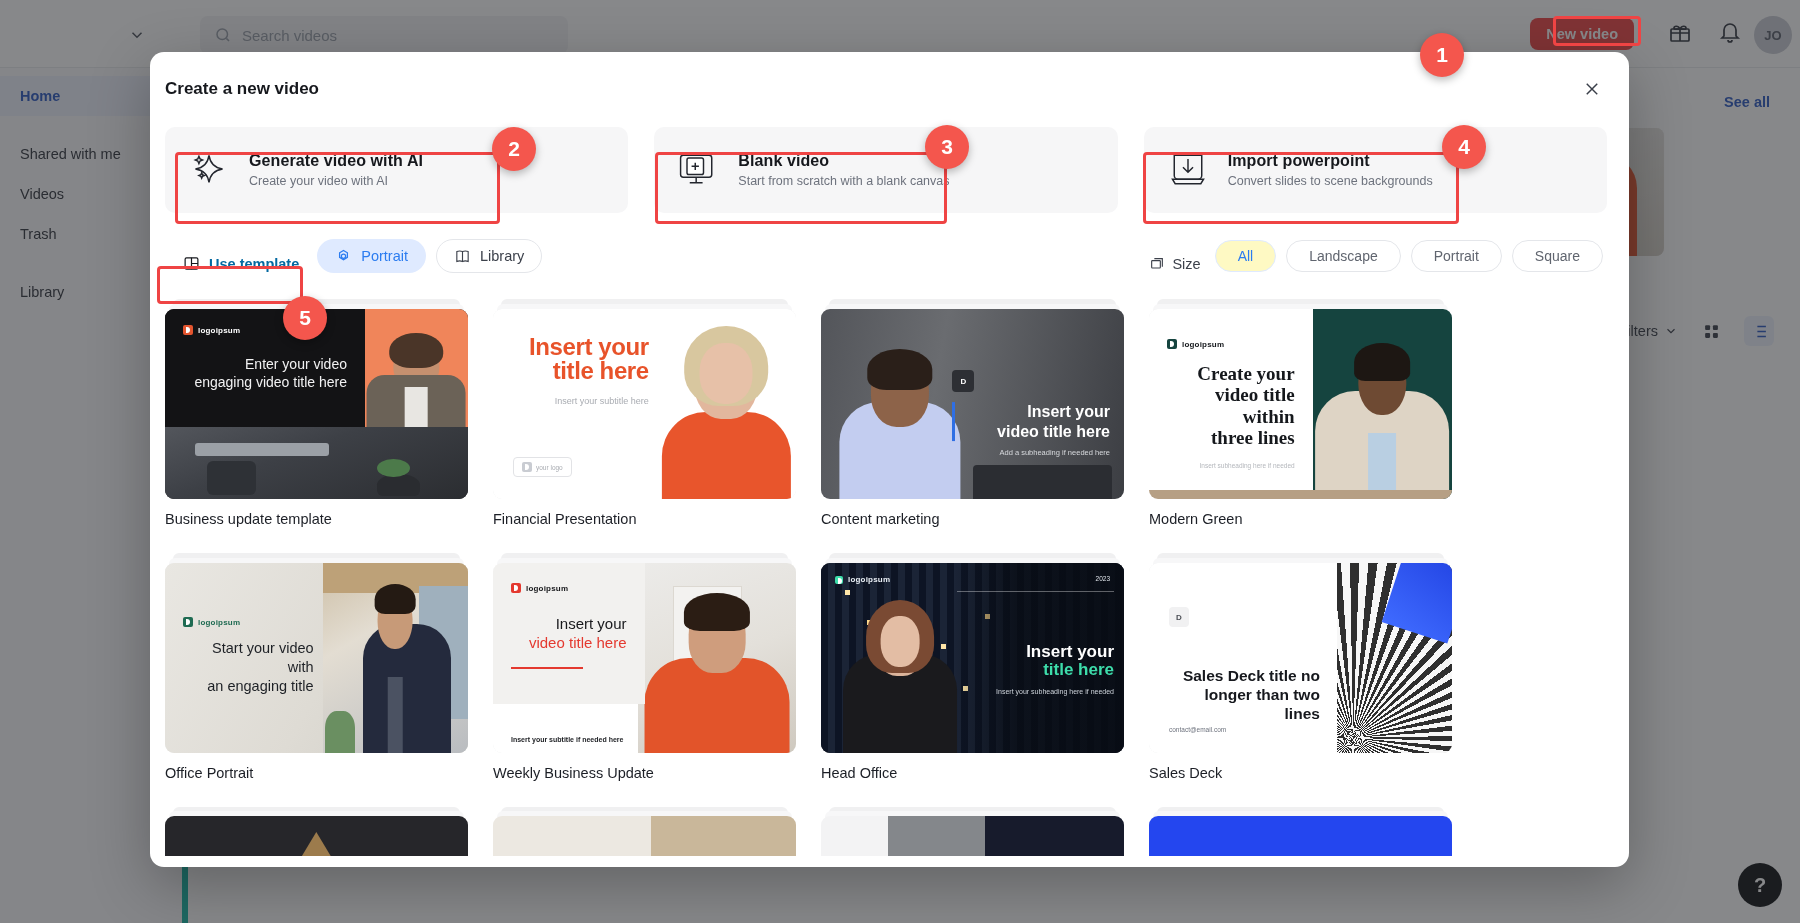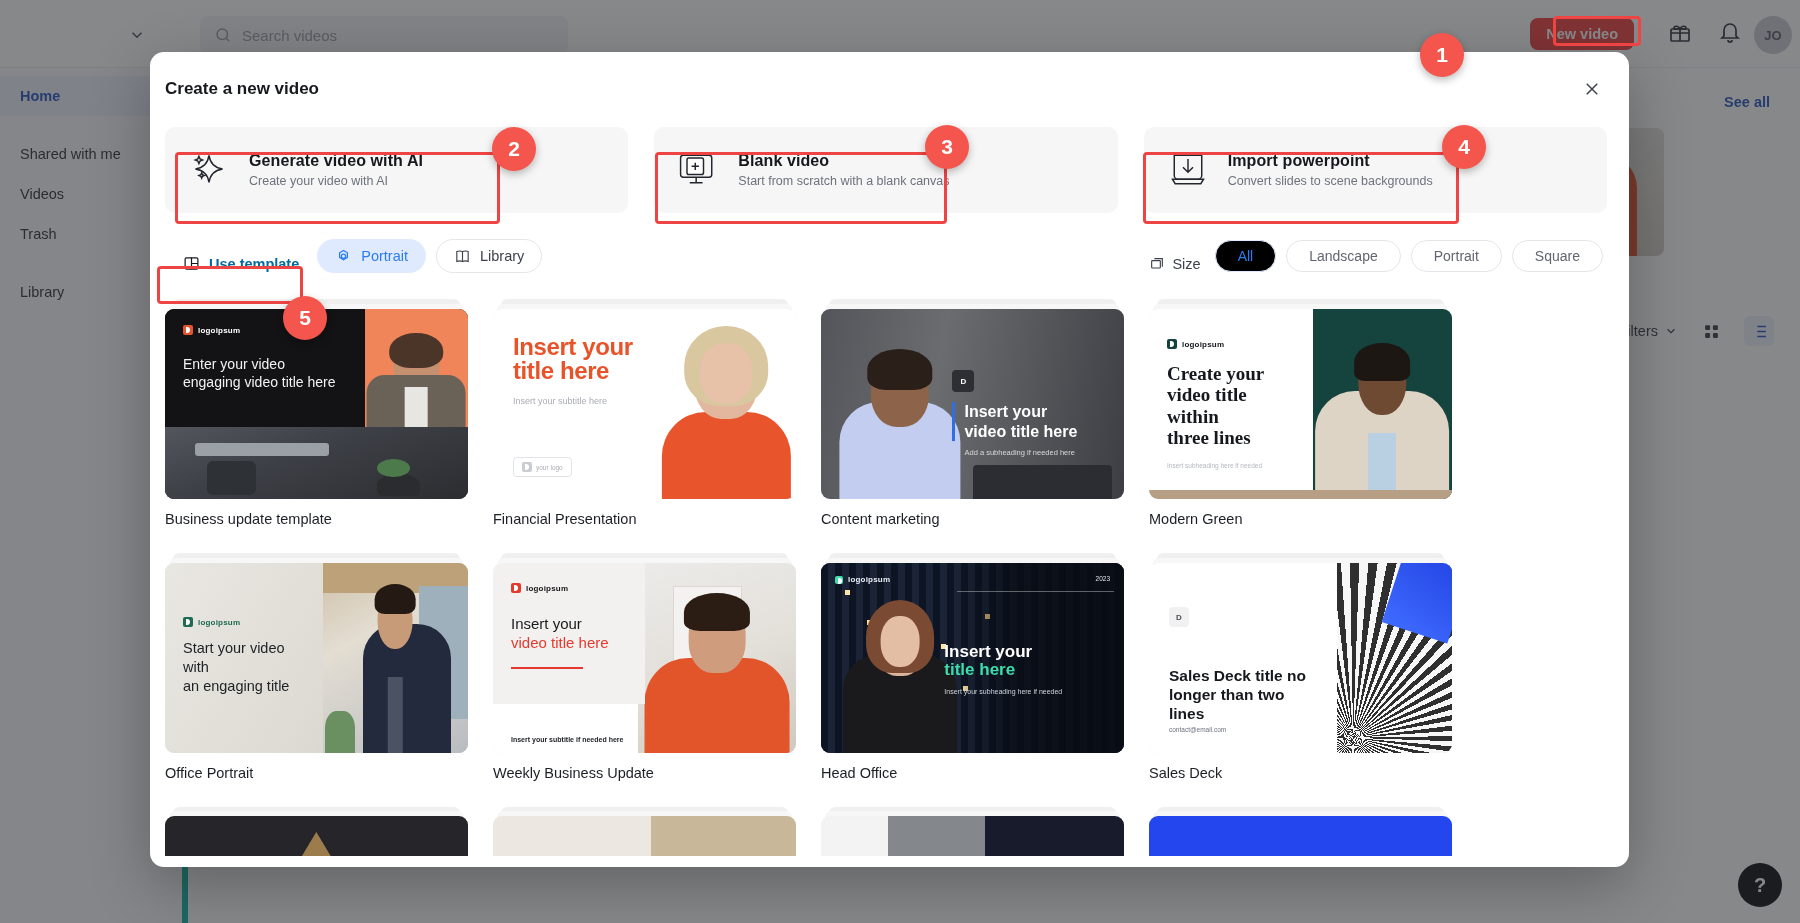--- a/index.html
+++ b/index.html
@@ -110,42 +110,42 @@
   }
   .tab.plain { font-weight:700; color:#0369a1;align-items:flex-end; }
   .tab.sel { background:#dfeaff; color:#2b7cf0; }
   .tab.out { border:1px solid #e4e6ea; background:#fff; }
   .filters { margin-left:auto; display:flex; align-items:flex-end; gap:10px; padding-right:4px; }
   .flabel { font-size:14.5px; color:#3c414b; display:flex; align-items:center; gap:7px; margin-right:4px; }
   .fpill {
     height:32px; min-width:60px; padding:0 22px; border-radius:17px; border:1px solid #e4e6ea;
     display:flex; align-items:center; justify-content:center; font-size:14px; color:#60656f; background:#fff;
   }
-  .fpill.sel { background:#000000; border-color:#dfeaff; color:#2b7cf0; }
+  .fpill.sel { background:#fef9c3; border-color:#dfeaff; color:#2b7cf0; }
 
   
   .grid {
     display:grid; grid-template-columns:repeat(4, 303px); gap:26px 25px;
     padding:26px 22px 0 15px;
   }
   .tcard { width:303px; }
   .tstack { position:relative; height:200px; }
   .tstack .sheet {
     position:absolute; left:8px; right:8px; top:0; height:12px;
     background:#f0f0f1; border-radius:6px 6px 0 0;
   }
   .tstack .sheet2 { left:4px; right:4px; top:5px; background:#f7f7f8; }
   .tthumb {
     position:absolute; left:0; right:0; top:10px; height:190px;
     border-radius:9px; overflow:hidden; background:#eceded;
   }
   .tname { margin-top:12px; font-size:14.5px; color:#1c1f26; }
 
   
-  .slide { position:absolute; inset:0; display:flex; }
+  .slide { position:absolute; inset:0; display:flex;text-align:right; }
   .logoipsum { display:flex; align-items:center; gap:5px; font-size:8px; font-weight:700; letter-spacing:.2px; }
   .logomark { width:10px; height:10px; border-radius:2px; display:inline-block; position:relative; }
   .logomark::after { content:""; position:absolute; left:3px; top:2px; width:4px; height:6px; background:#fff; border-radius:0 3px 3px 0; }
 
   
   .s1 { background:#1a1a1c; }
   .s1 .panelL { position:absolute; left:0; top:0; width:66%; height:62%; background:#131315; padding:16px 18px; }
   .s1 .panelR { position:absolute; right:0; top:0; width:34%; height:62%; background:#f0855a; overflow:hidden; }
   .s1 .bottom { position:absolute; left:0; right:0; bottom:0; height:38%;
     background:linear-gradient(160deg,#53565c 0%,#3d4046 40%,#2b2d31 100%); }

